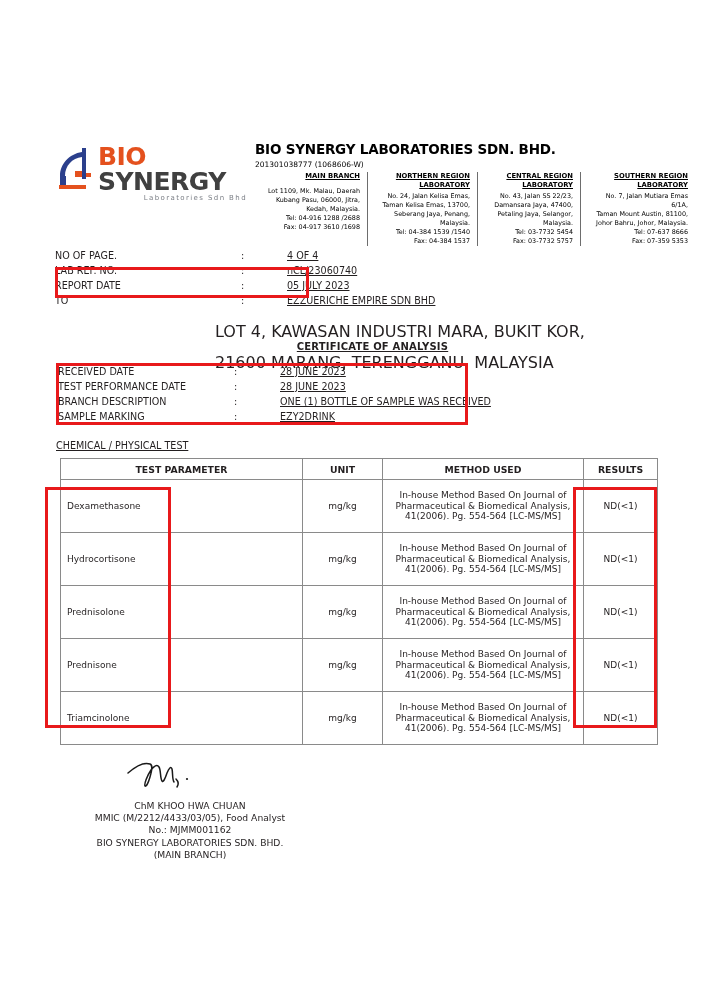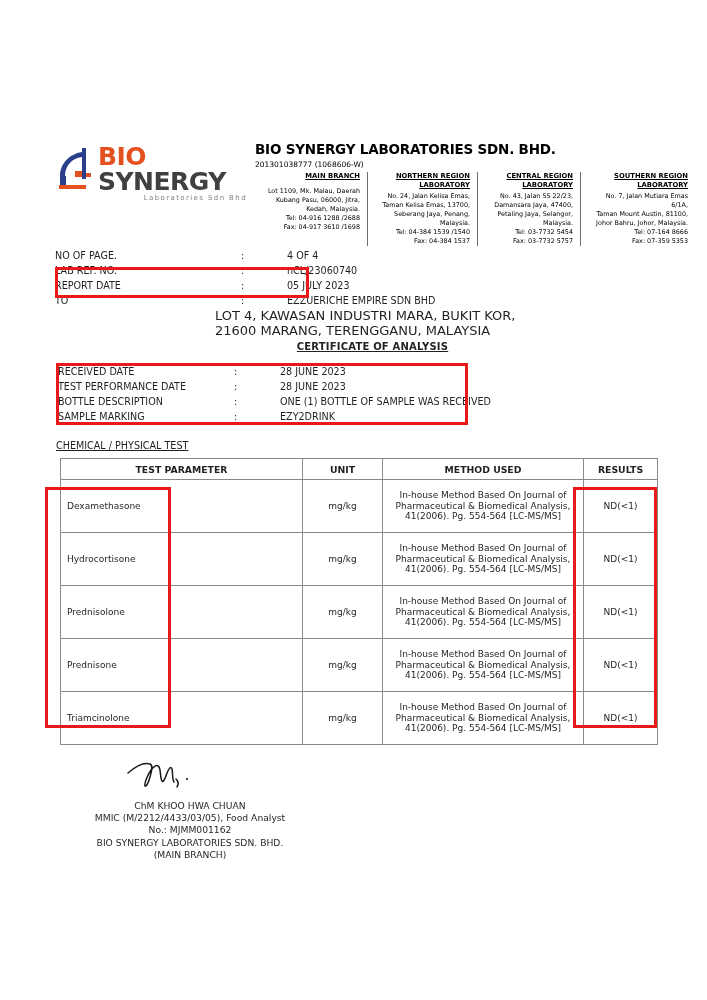--- a/index.html
+++ b/index.html
@@ -60,22 +60,22 @@
     text-decoration: underline; line-height: 1.35;
   }
   .addr-lines { font-size: 6.4px; color: #000; line-height: 1.42; margin-top: 6px; }
   .addr-lines.nogap { margin-top: 2px; }
 
   
   .meta { position: absolute; left: 55px; top: 248px; width: 520px; }
   .meta-row { display: flex; font-size: 9.6px; line-height: 15px; height: 15px; gap: 36px; }
   .meta-label { width: 150px; flex: 0 0 150px; }
   .meta-colon { width: 10px; flex: 0 0 10px; }
-  .meta-value { flex: 1; white-space: nowrap; }
-  .meta-cont { margin-left: 160px; font-size: 13px; line-height: 15px; height: 15px; white-space: nowrap; }
+  .meta-value { flex: 1; white-space: nowrap; text-decoration: underline; }
+  .meta-cont { margin-left: 160px; font-size: 16px; line-height: 15px; height: 15px; white-space: nowrap; margin-top: 16px; }
 
   .coa-title {
     position: absolute; left: 0; right: 0; top: 341px;
     text-align: center; font-size: 10px; font-weight: bold;
     text-decoration: underline; letter-spacing: 0.2px;
   }
   .coa-title span { margin-left: 38px; }
 
   .meta2 { position: absolute; left: 58px; top: 364px; width: 430px; }
   .meta2 .meta-label { width: 140px; flex: 0 0 140px; }
@@ -190,21 +190,21 @@
             <div>Fax: 03-7732 5757</div>
           </div>
         </div>
 
         <div class="addr-col c3">
           <div class="addr-title">SOUTHERN REGION LABORATORY</div>
           <div class="addr-lines nogap">
             <div>No. 7, Jalan Mutiara Emas 6/1A,</div>
             <div>Taman Mount Austin, 81100,</div>
             <div>Johor Bahru, Johor, Malaysia.</div>
-            <div>Tel: 07-164 8666</div>
+            <div>Tel: 07-637 8666</div>
             <div>Fax: 07-359 5353</div>
           </div>
         </div>
 
       </div>
     </div>
   </div>
 
   <div class="meta">
     <div class="meta-row">
@@ -238,21 +238,21 @@
       <span class="meta-label">RECEIVED DATE</span>
       <span class="meta-colon">:</span>
       <span class="meta-value">28 JUNE 2023</span>
     </div>
     <div class="meta-row">
       <span class="meta-label">TEST PERFORMANCE DATE</span>
       <span class="meta-colon">:</span>
       <span class="meta-value">28 JUNE 2023</span>
     </div>
     <div class="meta-row">
-      <span class="meta-label">BOTTLE DESCRIPTION</span>
+      <span class="meta-label">BRANCH DESCRIPTION</span>
       <span class="meta-colon">:</span>
       <span class="meta-value">ONE (1) BOTTLE OF SAMPLE WAS RECEIVED</span>
     </div>
     <div class="meta-row">
       <span class="meta-label">SAMPLE MARKING</span>
       <span class="meta-colon">:</span>
       <span class="meta-value">EZY2DRINK</span>
     </div>
   </div>
 

